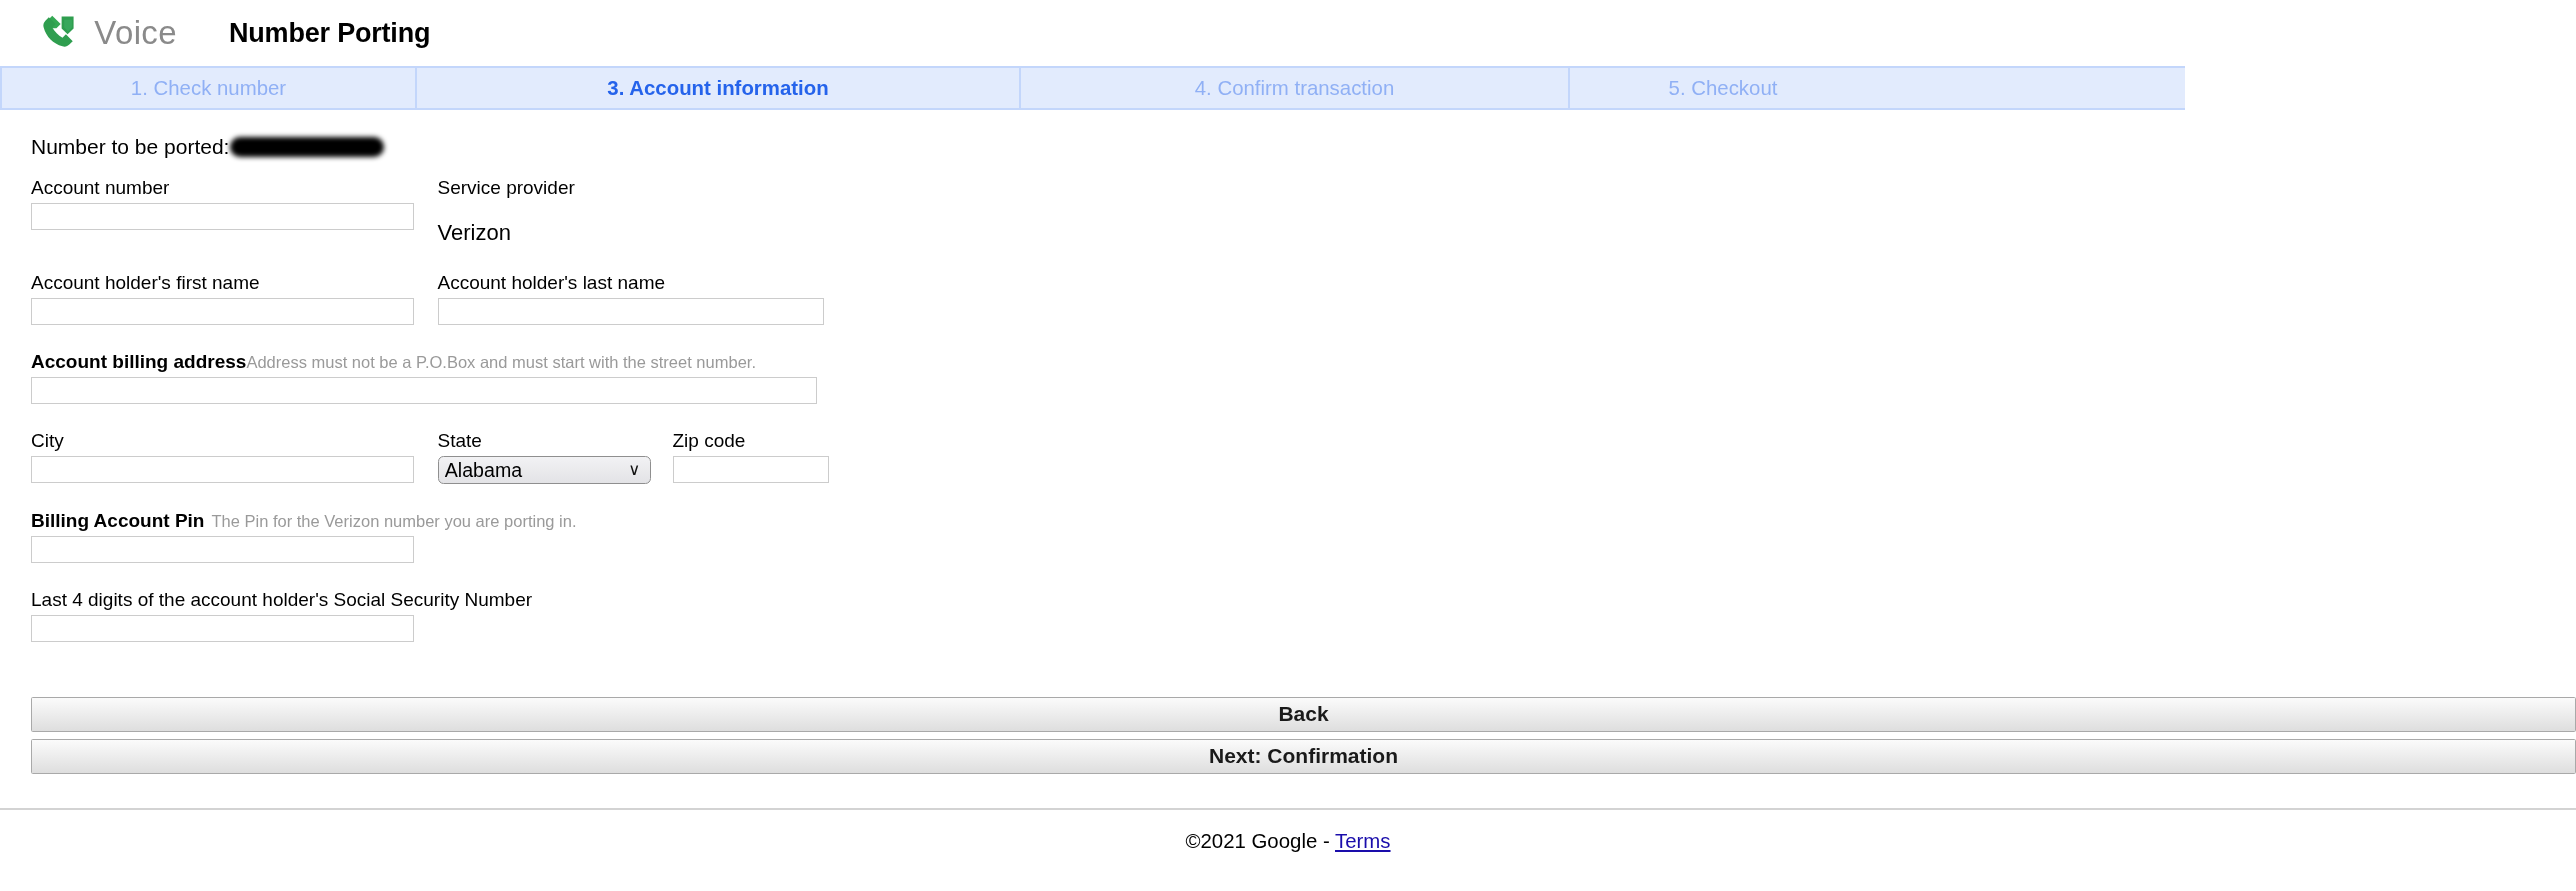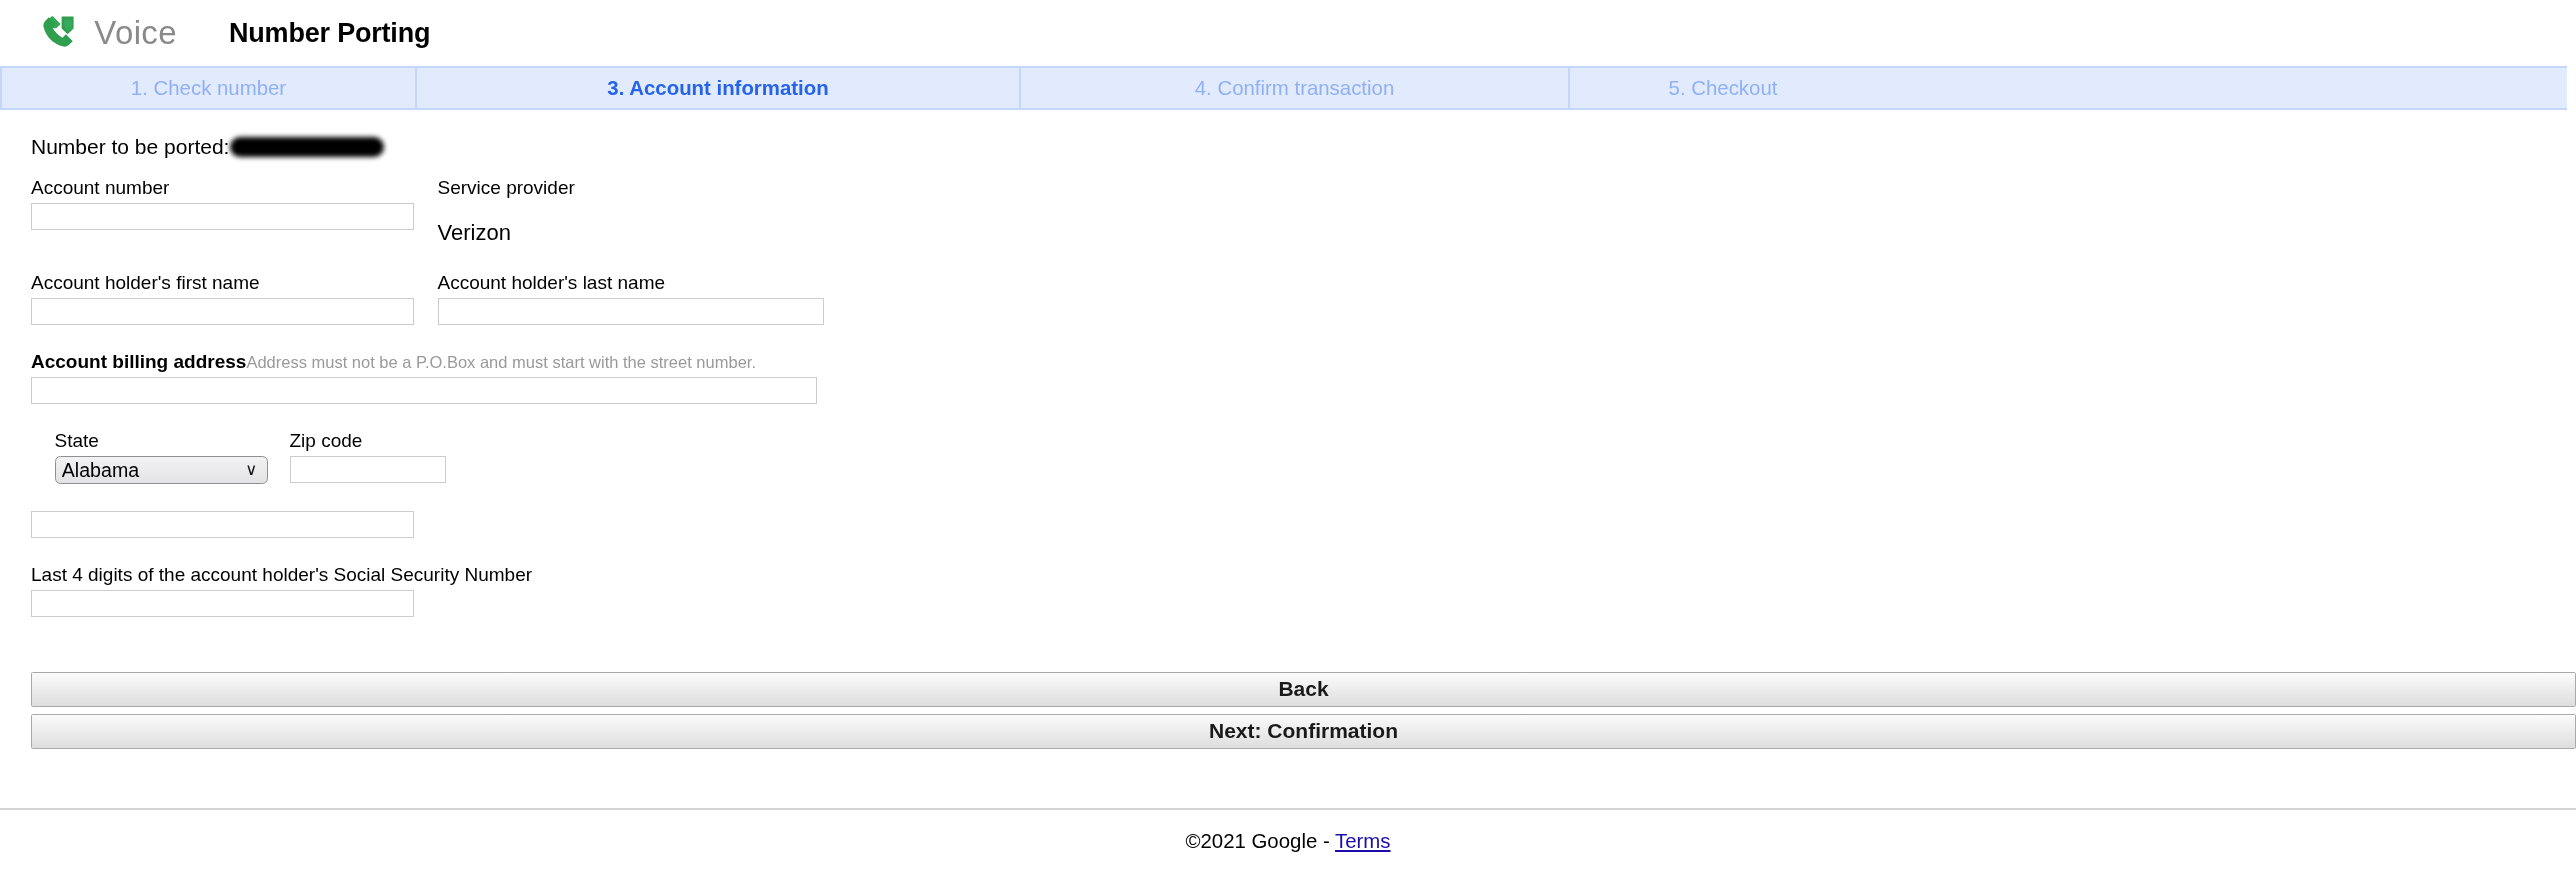--- a/index.html
+++ b/index.html
@@ -41,21 +41,21 @@
     font-size: 27px;
     font-weight: bold;
     color: #000;
     margin-left: 52px;
     letter-spacing: -0.2px;
   }
 
   
   .steps {
     display: flex;
-    width: 2567px;
+    width: 2185px;
     height: 44px;
     background: #e2ebfd;
     border-top: 2.4px solid #c3d6fb;
     border-bottom: 2.4px solid #c3d6fb;
     box-sizing: border-box;
   }
   .step {
     flex: 1 1 0;
     display: flex;
     align-items: center;
@@ -280,36 +280,43 @@
   </div>
 
   <div class="field-block gap-2">
     <span class="lbl lbl-strong">
       <span>Account billing address</span><span class="hint">Address must not be a P.O.Box and must start with the street number.</span>
     </span>
     <input class="txt w-addr" type="text" placeholder="" style="">
   </div>
 
   <div class="field-row gap-2">
+    <div class="field-block">
+      <span class="lbl">City</span>
+      <input class="txt w-std" type="text" placeholder="" style="">
+    </div>
     <div class="field-block" style="margin-left: 23.5px;">
       <span class="lbl">State</span>
       <span class="sel-wrap">
         <select class="sel">
           <option>Alabama</option>
         </select>
         <span class="sel-chev">∨</span>
       </span>
     </div>
     <div class="field-block" style="margin-left: 22px;">
       <span class="lbl">Zip code</span>
       <input class="txt w-zip" type="text" placeholder="" style="">
     </div>
   </div>
 
   <div class="field-block gap-2">
+    <span class="lbl lbl-strong">
+      <span>Billing Account Pin</span><span class="hint spaced">The Pin for the Verizon number you are porting in.</span>
+    </span>
     <input class="txt w-std" type="text" placeholder="" style="">
   </div>
 
   <div class="field-block gap-2">
     <span class="lbl">Last 4 digits of the account holder's Social Security Number</span>
     <input class="txt w-std" type="text" placeholder="" style="">
   </div>
 
   <div class="buttons">
     <button class="btn">Back</button>

